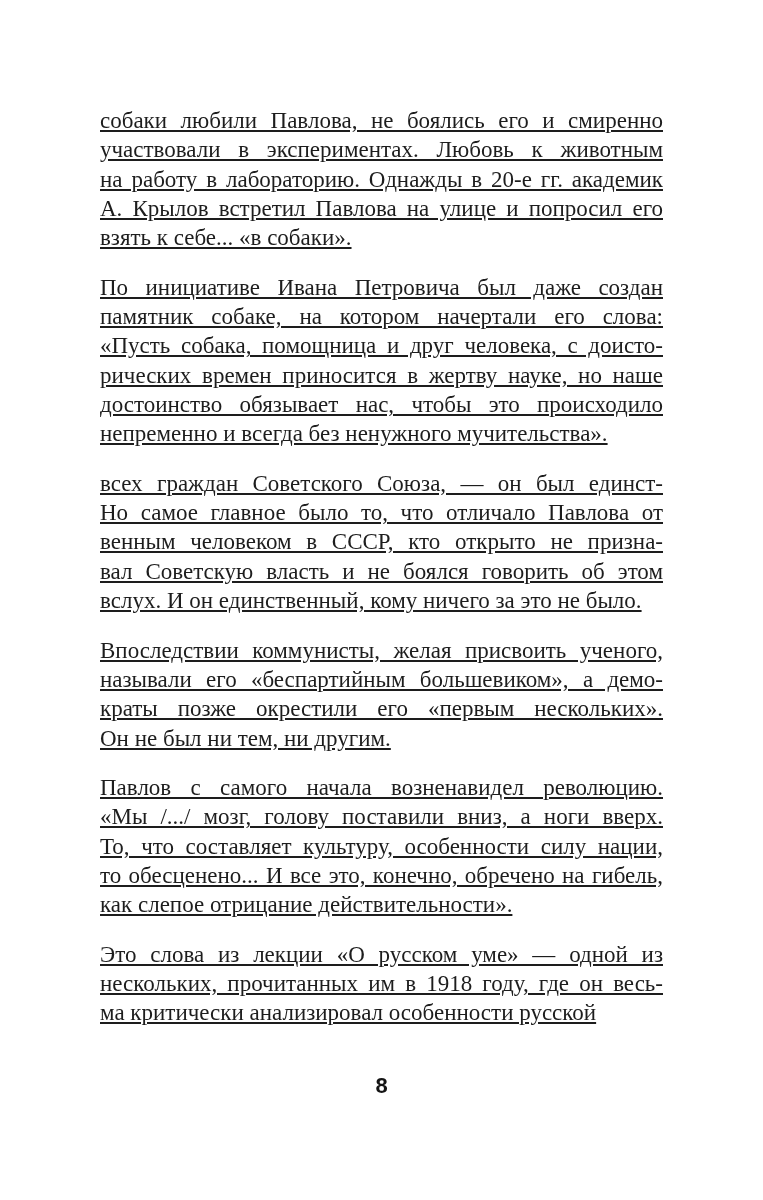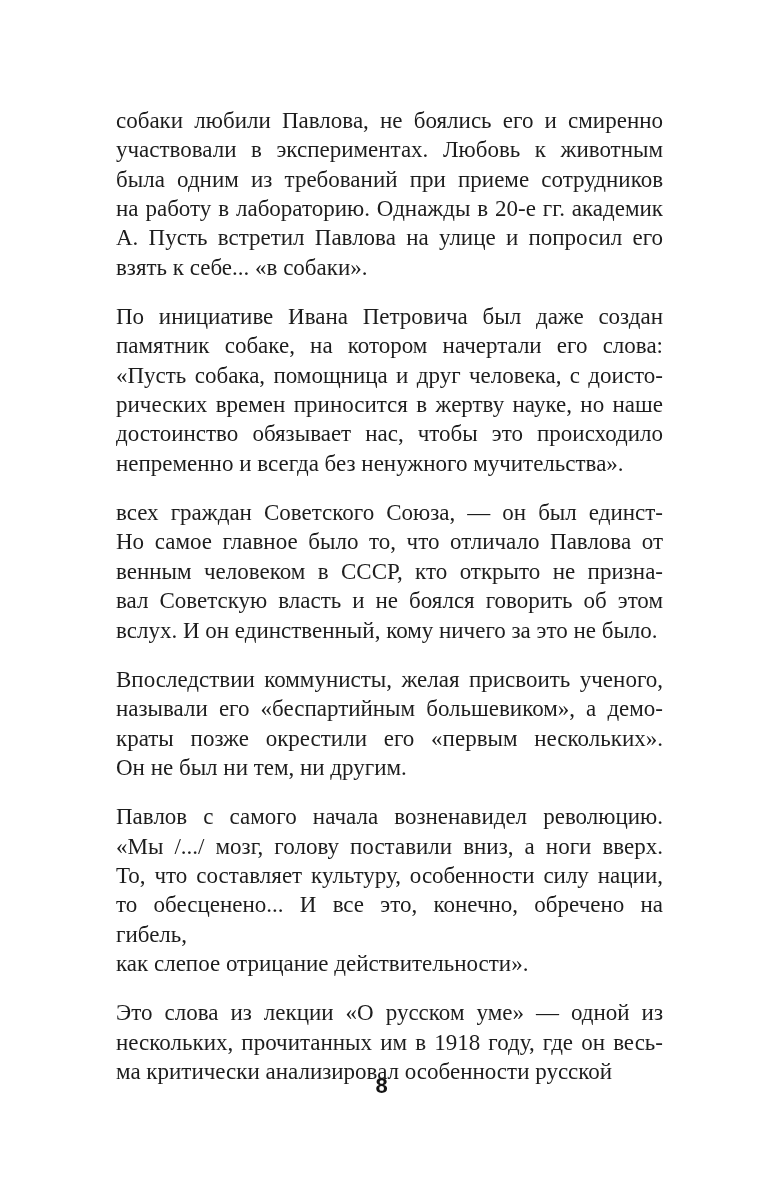--- a/index.html
+++ b/index.html
@@ -21,22 +21,23 @@
     position: absolute;
     left: 100px;
     top: 106px;
     width: 563px;
     font-family: "Liberation Serif", "DejaVu Serif", serif;
     font-size: 23px;
     line-height: 29.35px;
     color: #1d1d1d;
   }
   .paragraph {
-    margin: 0 0 20px 16px;
+    margin: 0 0 20px 0;
     padding: 0;
+    text-decoration: underline;
   }
   .text-line {
     text-align: justify;
     text-align-last: justify;
     white-space: normal;
   }
   .text-line.last-line {
     text-align-last: left;
   }
   .page-number {
@@ -53,23 +54,22 @@
   }
 </style>
 </head>
 <body style="background: rgb(255, 255, 255);">
 
 <main class="book-page">
   <section class="text-block" style="color: rgb(29, 29, 29);">
       <div class="paragraph">
         <div class="text-line">собаки любили Павлова, не боялись его и смиренно</div>
         <div class="text-line">участвовали в экспериментах. Любовь к животным</div>
-        <div class="text-line">была одним из требований при приеме сотрудников</div>
         <div class="text-line">на работу в лабораторию. Однажды в 20-е гг. академик</div>
-        <div class="text-line">А. Пусть встретил Павлова на улице и попросил его</div>
+        <div class="text-line">А. Крылов встретил Павлова на улице и попросил его</div>
         <div class="text-line last-line">взять к себе... «в собаки».</div>
       </div>
       <div class="paragraph">
         <div class="text-line">По инициативе Ивана Петровича был даже создан</div>
         <div class="text-line">памятник собаке, на котором начертали его слова:</div>
         <div class="text-line">«Пусть собака, помощница и друг человека, с доисто-</div>
         <div class="text-line">рических времен приносится в жертву науке, но наше</div>
         <div class="text-line">достоинство обязывает нас, чтобы это происходило</div>
         <div class="text-line last-line">непременно и всегда без ненужного мучительства».</div>
       </div>

